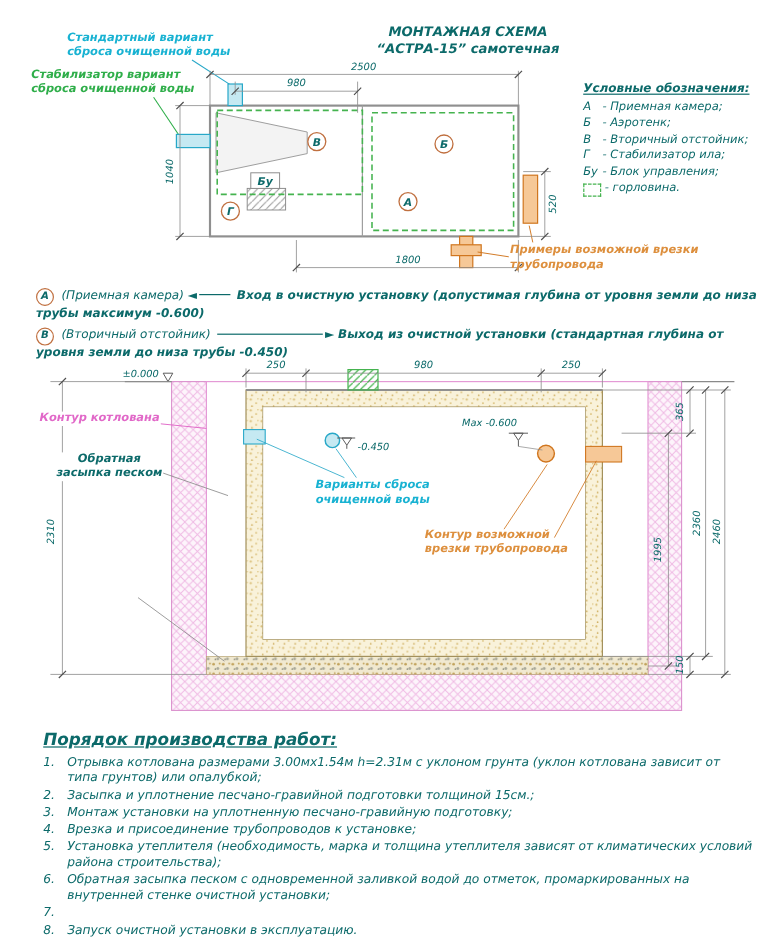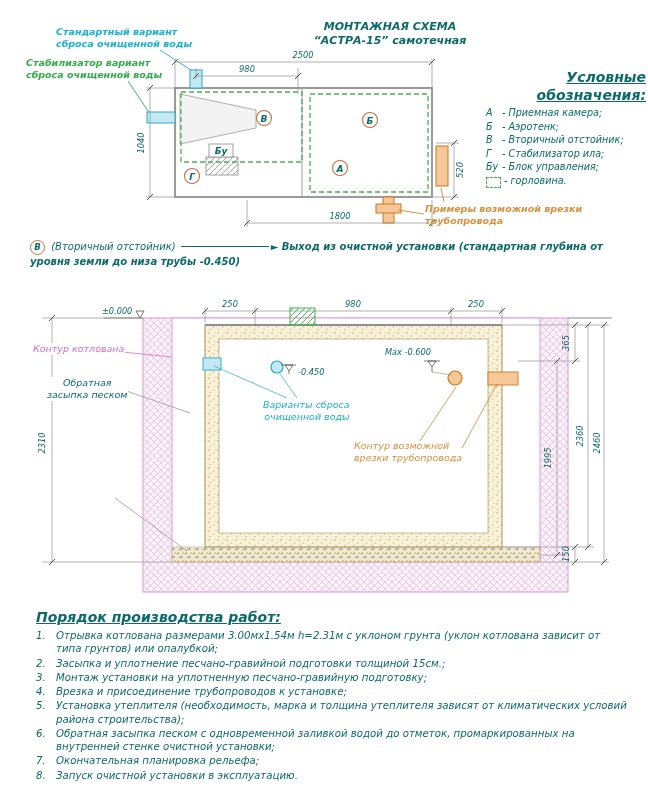--- a/index.html
+++ b/index.html
@@ -7,31 +7,31 @@
         font-family:"DejaVu Sans","Liberation Sans",sans-serif;font-style:italic;color:#0c6a6a;}
   .abs{position:absolute;}
   svg{position:absolute;left:0;}
   .c-cyan{color:#18b2d2;}
   .c-green{color:#2fae4a;}
   .c-orange{color:#dd8f3d;}
   .c-mag{color:#e168c8;}
   .title{left:290px;top:20px;width:200px;text-align:center;font-size:11px;font-weight:bold;line-height:1.25;}
   .lab2{font-size:9.5px;line-height:1.22;font-weight:bold;}
   .legend{left:486px;top:68px;width:160px;font-size:9.6px;line-height:1.3;}
-  .legend .hd{font-weight:bold;text-decoration:underline;margin-bottom:3px;font-size:14px;text-align:right;}
+  .legend .hd{font-weight:bold;text-decoration:underline;margin-bottom:3px;font-size:10px;}
   .lr{display:flex;margin-bottom:1px;}
   .lr .k{min-width:16px;flex:none;}
   .neck-icon{display:inline-block;width:13px;height:9px;border:1.5px dashed #45b34f;margin-right:3px;flex:none;margin-top:2px;}
   .notes{left:30px;top:240px;width:602px;font-size:10px;line-height:1.32;}
   .note{margin-bottom:5px;}
   .note b{font-weight:bold;}
   .ltr{display:inline-block;width:13px;height:13px;border:1px solid #c07040;border-radius:50%;
        font-size:8.5px;line-height:13px;text-align:center;font-weight:bold;margin-right:3px;background:#fff;}
   .aline{display:inline-block;height:0;border-top:1px solid #0c6a6a;vertical-align:3px;margin:0 2px;}
-  .slab{font-size:9.5px;line-height:1.25;font-weight:normal;background:#fff;padding:0 1px;}
+  .slab{font-size:9.5px;line-height:1.25;font-weight:bold;background:#fff;padding:0 1px;}
   .proc{left:36px;top:608px;width:592px;font-size:10.2px;line-height:1.3;}
   .proc .hd{font-weight:bold;text-decoration:underline;margin-bottom:3px;font-size:14px;}
   .pi{display:flex;margin-bottom:1px;}
   .pi .n{width:20px;flex:none;}
   
   .dim line,.dim .ext{stroke:#8f8f8f;stroke-width:0.7;fill:none;}
   .dim .tick{stroke:#4f4f4f;stroke-width:1;fill:none;}
   .dim text{font-size:8.3px;fill:#0c6a6a;font-style:italic;}
   g.letters text{font-size:9px;font-weight:bold;fill:#0c6a6a;font-style:italic;}
   .lc{fill:#ffffff;stroke:#c07040;stroke-width:1.1;}
@@ -222,20 +222,26 @@
         <span>- Блок управления;</span>
       </div>
     <div class="lr">
         <span class="neck-icon"></span>
         <span>-  горловина.</span>
       </div>
   </div>
 
   <div class="abs notes">
     <div class="note">
+      <span class="ltr">А</span>
+      <span>(Приемная камера)</span>
+      <span>◄</span><span class="aline" style="width:26px"></span>
+      <b>Вход в очистную установку (допустимая глубина от уровня земли до низа трубы максимум -0.600)</b>
+    </div>
+    <div class="note">
       <span class="ltr">В</span>
       <span>(Вторичный отстойник)</span>
       <span class="aline" style="width:88px"></span><span>►</span>
       <b>Выход из очистной установки (стандартная глубина от уровня земли до низа трубы -0.450)</b>
     </div>
   </div>
 
   <div class="abs slab c-mag" style="left:32px;top:343px">
     <div>Контур котлована</div>
   </div>
@@ -273,21 +279,20 @@
     <div class="pi">
         <span class="n">5.</span>
         <span>Установка утеплителя (необходимость, марка и толщина утеплителя зависят от климатических условий района строительства);</span>
       </div>
     <div class="pi">
         <span class="n">6.</span>
         <span>Обратная засыпка песком с одновременной заливкой водой до отметок, промаркированных на внутренней стенке очистной установки;</span>
       </div>
     <div class="pi">
         <span class="n">7.</span>
-        <span>Окончательная планировка рельефа;</span>
       </div>
     <div class="pi">
         <span class="n">8.</span>
         <span>Запуск очистной установки в эксплуатацию.</span>
       </div>
   </div>
 
 </div>
 
 </body></html>

